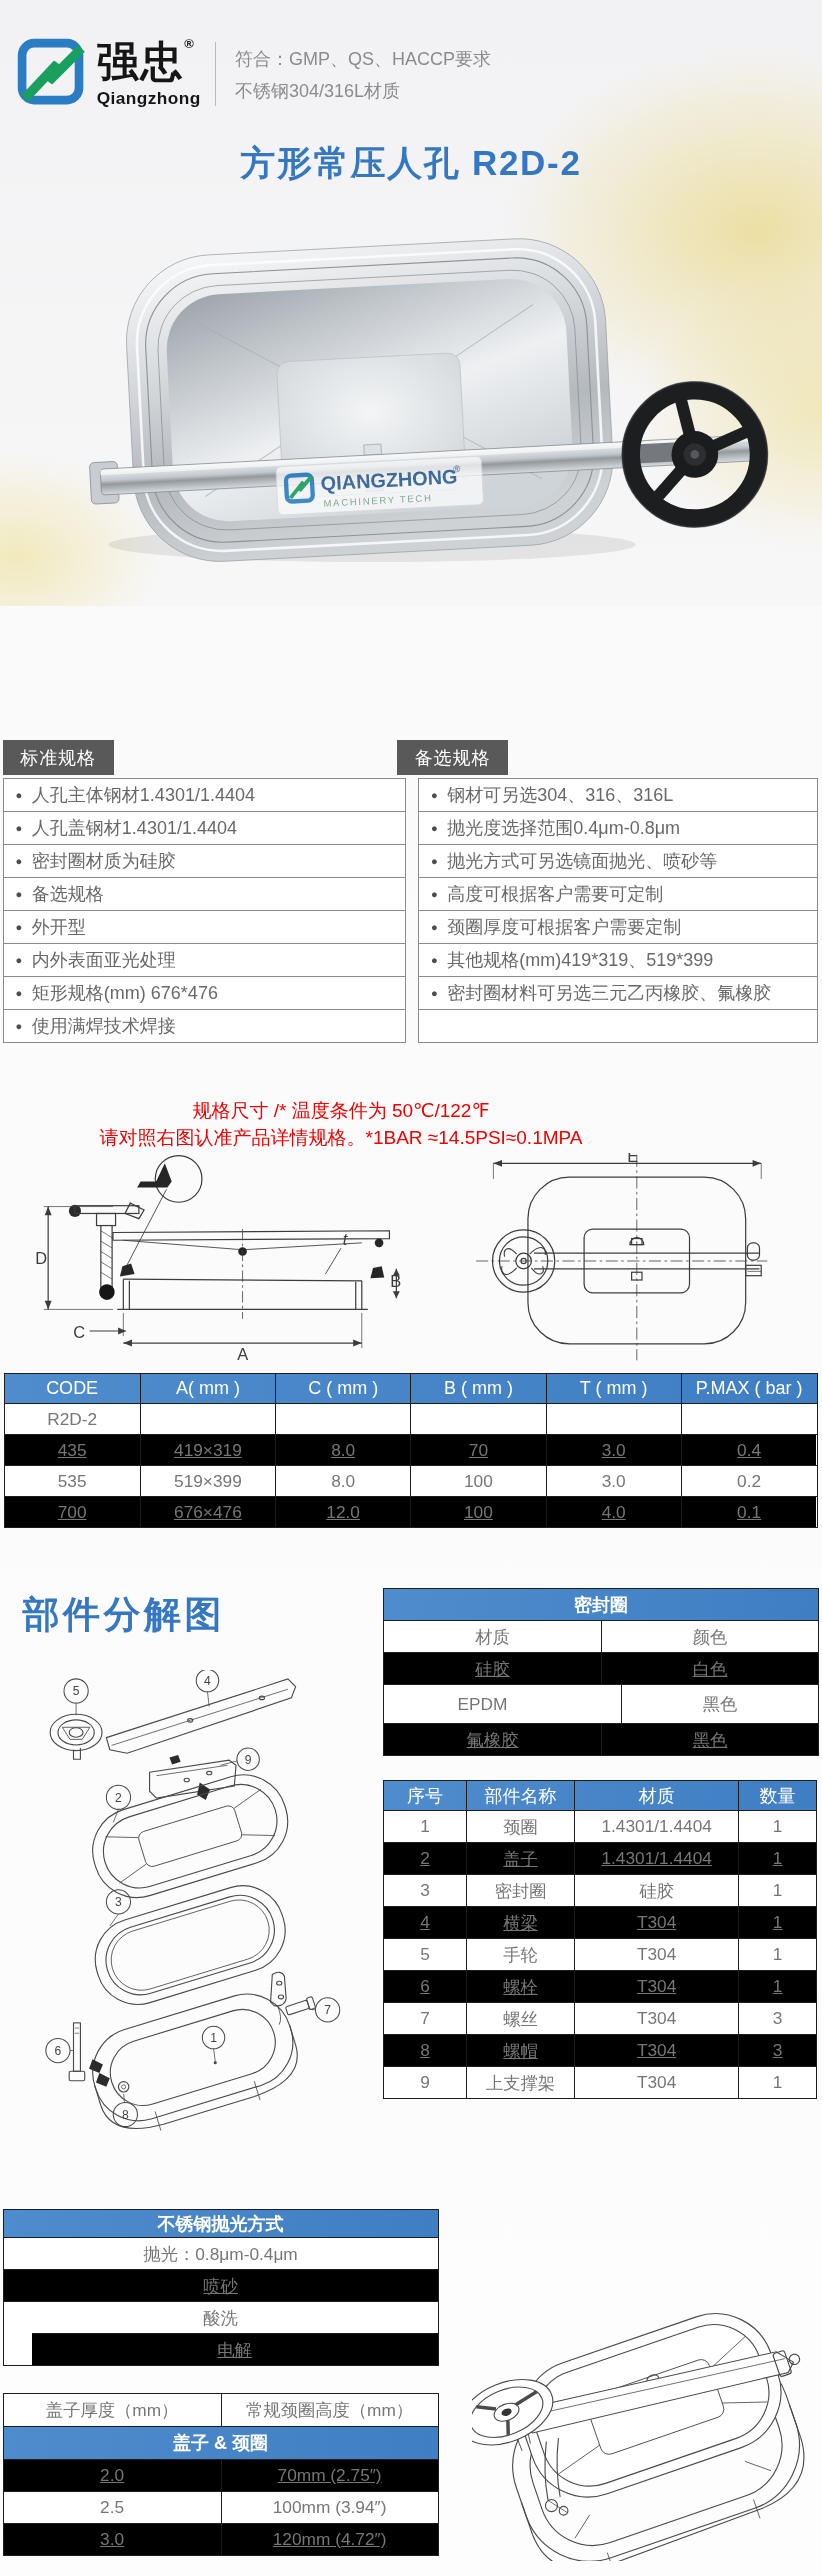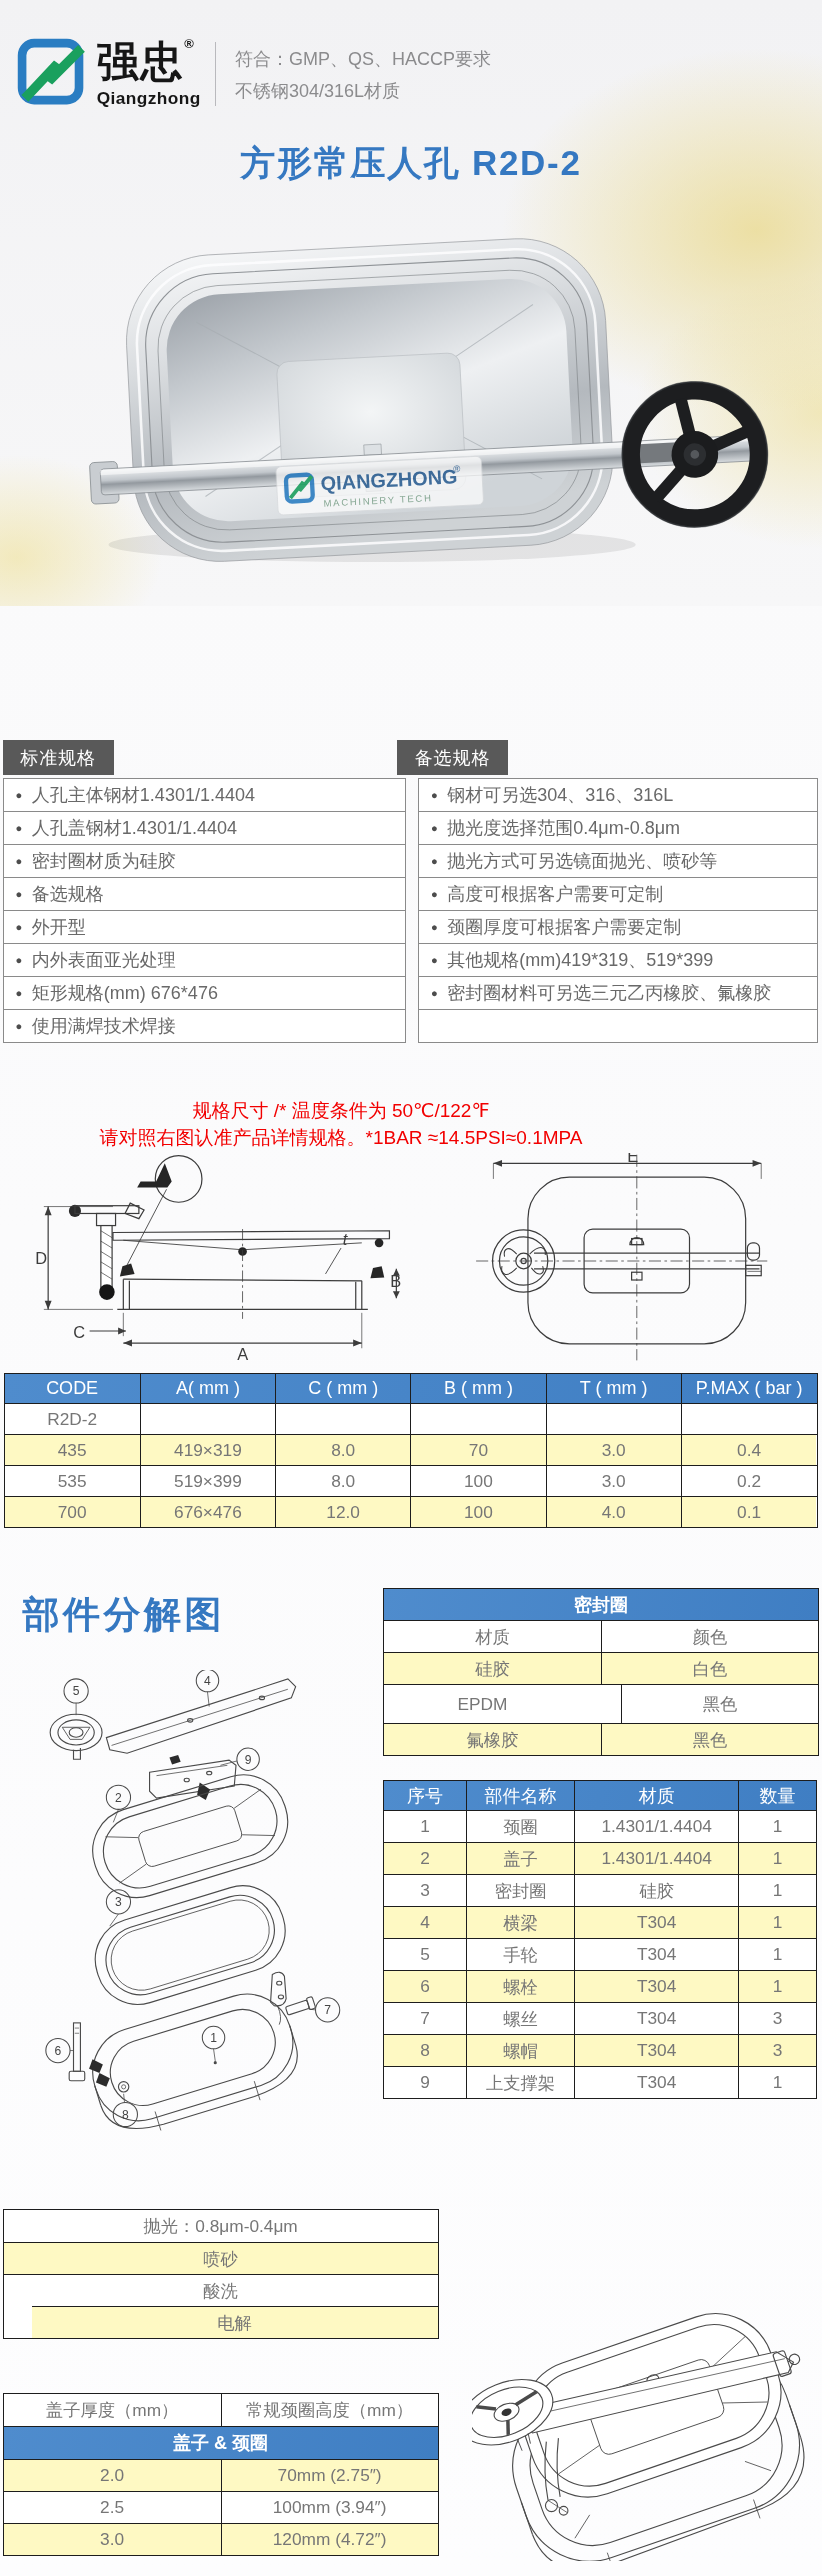--- a/index.html
+++ b/index.html
@@ -37,21 +37,21 @@
   .notes{left:12px;top:1097px;width:658px;color:#f20000;font-size:19px;line-height:27px;text-align:center;}
   
   .btbl{background:#fff;border:1.7px solid #1d1d1d;box-sizing:border-box;}
   .btbl .trow{display:flex;border-top:1.7px solid #1d1d1d;box-sizing:border-box;}
   .btbl .trow:first-child{border-top:none;}
   .bhead{background:linear-gradient(100deg,#4f8ccd,#3f7ec3);color:#fff;}
   .cell{display:flex;align-items:center;justify-content:center;box-sizing:border-box;
         border-left:1.7px solid #1d1d1d;font-size:17.3px;color:#767676;}
   .cell:first-child{border-left:none;}
   .bhead .cell{color:#fff;font-size:18px;border-left-color:#1d1d1d;}
-  .rg{background:#fef9c3;}
+  .rg{background:#000000;text-decoration:underline;}
   .rw{background:#fff;}
   
   .sec-title{left:22.5px;top:1590px;color:#3578c1;font-size:37px;font-weight:bold;letter-spacing:3.5px;}
   svg text{font-family:"Liberation Sans","DejaVu Sans",sans-serif;}
   .dim{font-size:19px;fill:#3c3c3c;}
   .co{font-size:14px;fill:#444;}
 </style>
 </head>
 <body>
 
@@ -528,20 +528,23 @@
     </div>
     <div class="trow rw" style="height:32px;">
       <div class="cell" style="width:19%">9</div>
       <div class="cell" style="width:25%">上支撑架</div>
       <div class="cell" style="width:38%">T304</div>
       <div class="cell" style="width:18%">1</div>
     </div>
   </div>
 
   <div class="abs btbl" style="left:2.6px;top:2209px;width:436px;">
+    <div class="trow bhead" style="height:27px;">
+      <div class="cell" style="width:100%;font-weight:bold;">不锈钢抛光方式</div>
+    </div>
     <div class="trow rw" style="height:32px;">
       <div class="cell" style="width:100%">抛光：0.8μm-0.4μm</div>
     </div>
     <div class="trow" style="height:32px;">
       <div class="cell rg" style="width:100%">喷砂</div>
     </div>
     <div class="trow rw" style="height:32px;">
       <div class="cell" style="width:100%">酸洗</div>
     </div>
     <div class="trow" style="height:32px;margin-left:28px;">

